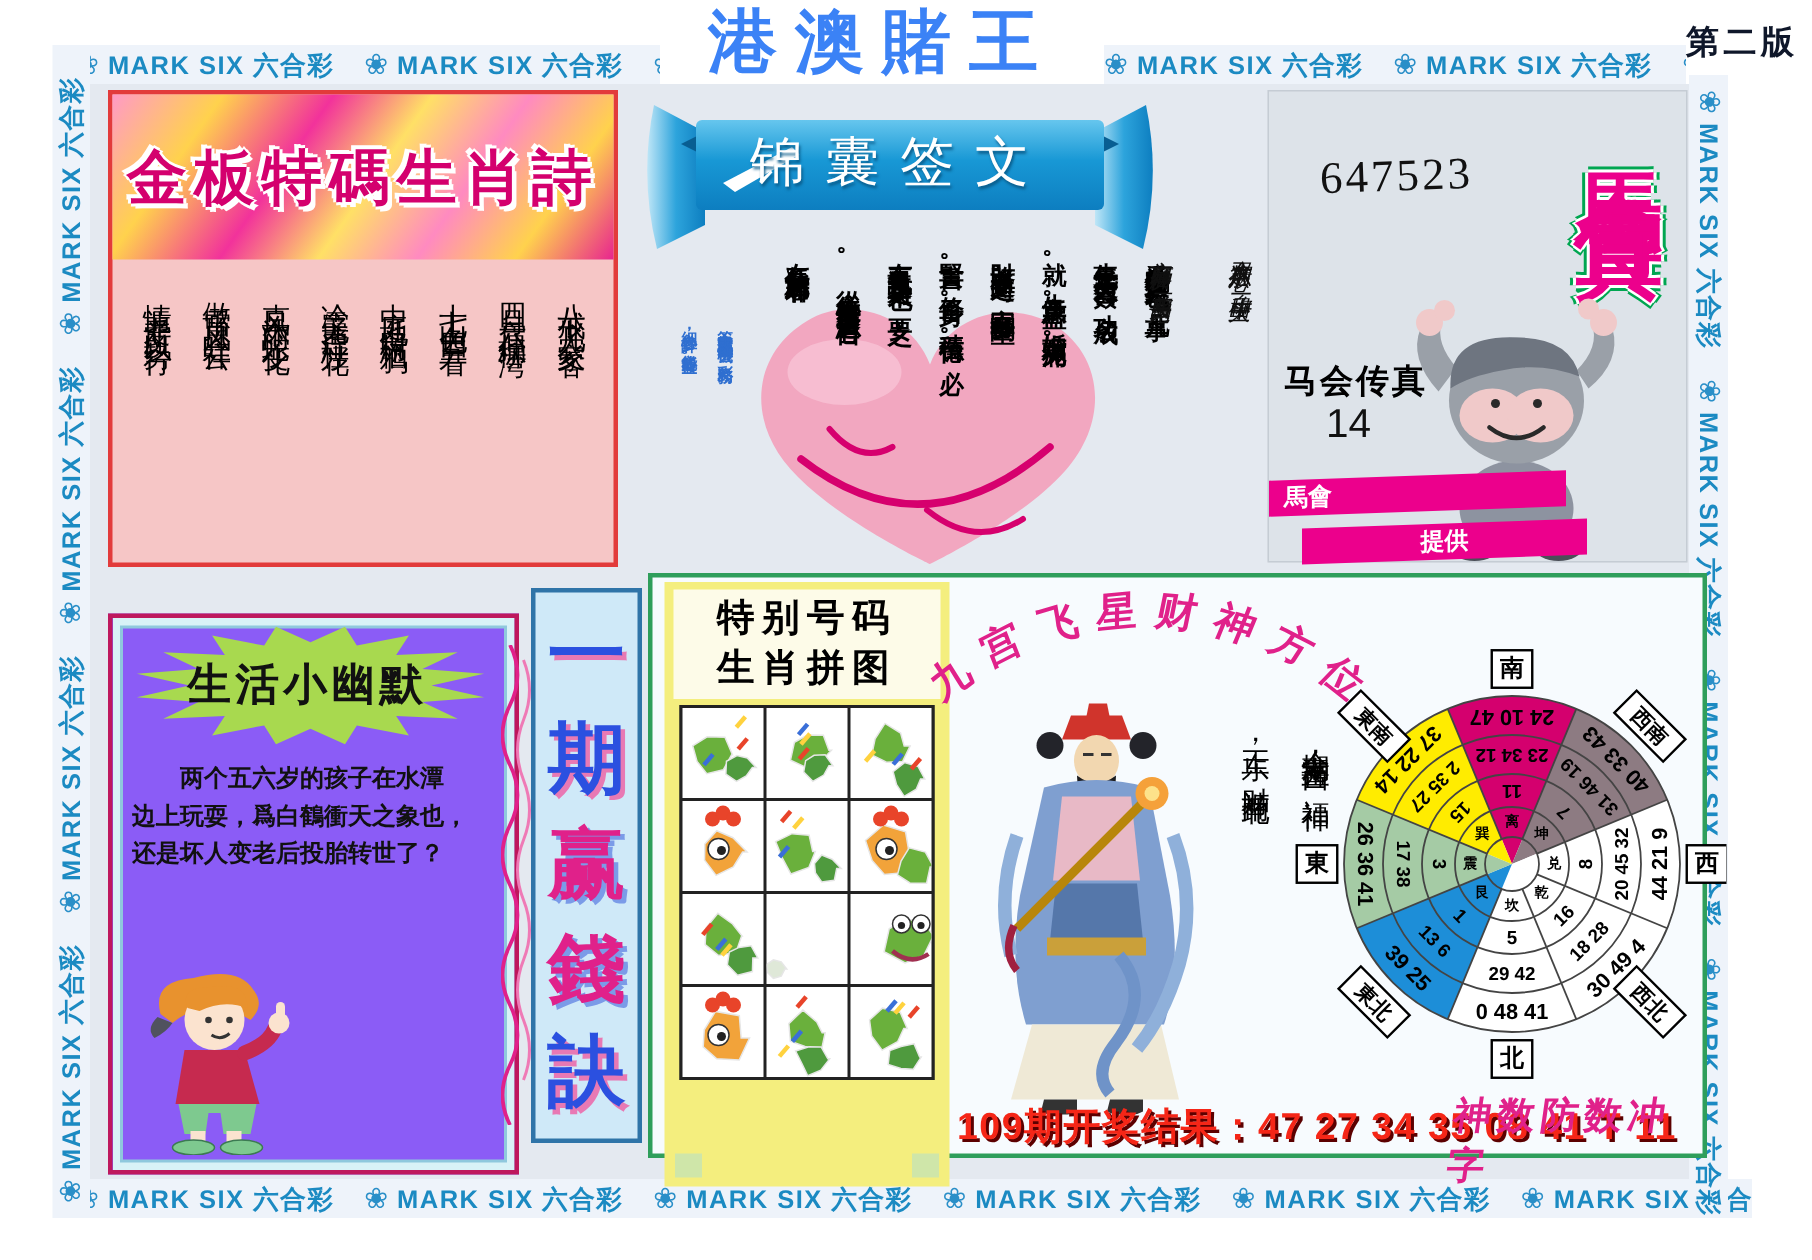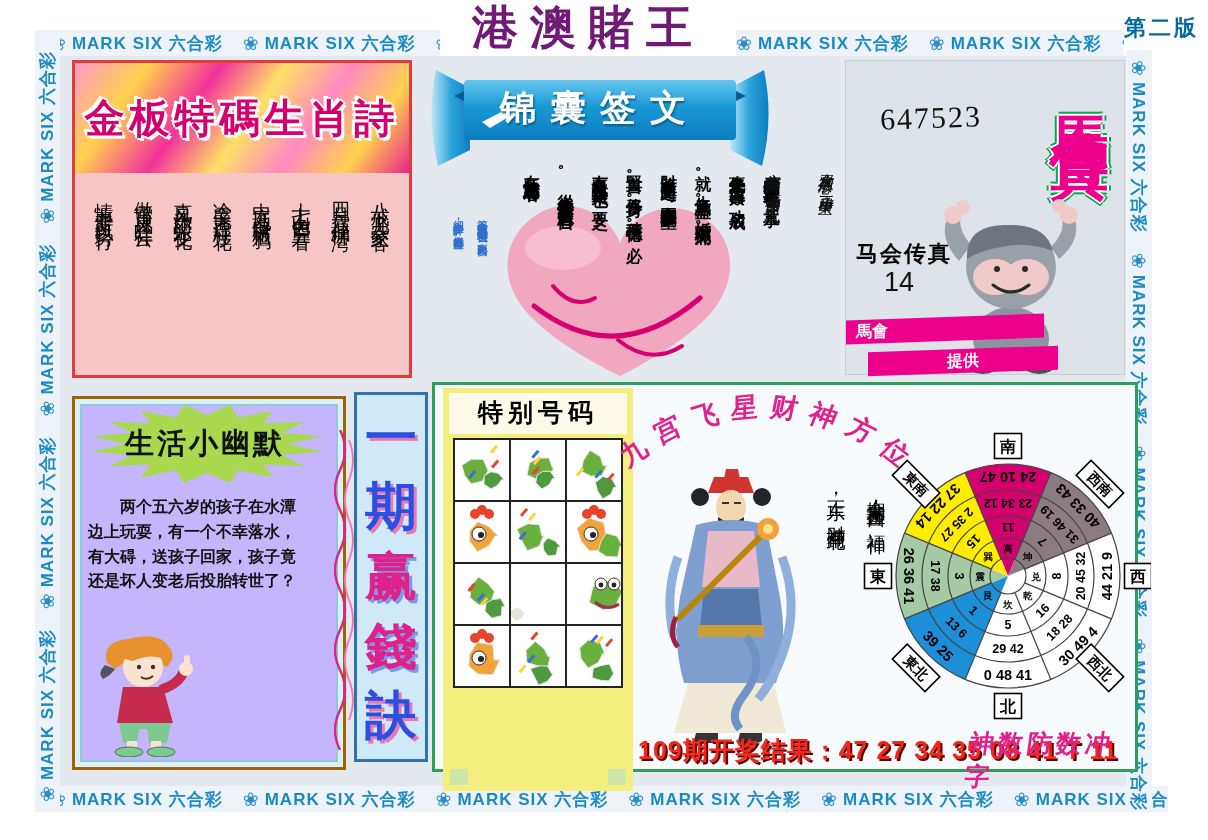--- a/index.html
+++ b/index.html
@@ -8,39 +8,39 @@
   .abs{position:absolute;}
   
   .strip{background:#eef3fa;overflow:hidden;white-space:nowrap;}
   .bu{display:inline-flex;align-items:center;gap:6px;padding:0 10px;height:100%;}
   .bflower{color:#2a8fc8;font-size:19px;line-height:1;}
   .butext{color:#1b8ac2;font-weight:bold;font-size:17px;letter-spacing:1px;}
   .vwrap{position:absolute;top:0;left:0;transform-origin:0 0;display:flex;align-items:center;}
   
   #masthead{left:440px;top:0;width:296px;height:56px;background:#fff;display:flex;
     align-items:center;justify-content:center;font-family:Liberation Mono, monospace;
-    font-size:46px;font-weight:bold;color:#701a75;letter-spacing:12px;}
-  #edition{left:1124px;top:10px;width:84px;height:36px;background:#fff;color:#0369a1;
+    font-size:46px;font-weight:bold;color:#3b82f6;letter-spacing:12px;}
+  #edition{left:1124px;top:10px;width:84px;height:36px;background:#fff;color:#0f172a;
     font-size:22px;font-weight:bold;letter-spacing:3px;display:flex;align-items:center;}
   #contentbg{left:60px;top:56px;width:1066px;height:730px;background:#e4e9f0;}
   
   #poemPanel{left:72px;top:60px;width:334px;height:312px;border:3px solid #e23b3b;background:#f6c6c6;}
   #poemHead{position:absolute;left:0;top:0;right:0;height:110px;
     background:linear-gradient(125deg,#ff9ac6 0%,#ffd24d 18%,#f2329b 36%,#ffe066 52%,#ff8ac0 68%,#ffd24d 84%,#e8258f 100%);
     display:flex;align-items:center;justify-content:center;}
   #poemTitle{font-family:"Liberation Serif",serif;font-size:40px;font-weight:bold;color:#d4006e;letter-spacing:5px;
     text-shadow:2px 0 0 #fff,-2px 0 0 #fff,0 2px 0 #fff,0 -2px 0 #fff,3px 3px 0 #fff,-3px -3px 0 #fff;}
   #poemCols{position:absolute;left:16px;right:16px;top:124px;bottom:12px;display:flex;
     flex-direction:row-reverse;justify-content:space-between;}
   .pcol{writing-mode:vertical-rl;font-family:"Liberation Serif",serif;font-size:19px;
     letter-spacing:5px;color:#000;font-weight:500;}
   
   #ribbon{left:430px;top:58px;width:340px;height:122px;}
   #ribbonText{position:absolute;left:430px;top:80px;width:340px;height:56px;display:flex;
-    align-items:center;justify-content:center;color:#fff;font-weight:bold;font-size:36px;
+    align-items:center;justify-content:center;color:#fff;font-weight:normal;font-size:36px;
     letter-spacing:14px;font-family:"Liberation Serif",serif;text-shadow:1px 2px 2px #0a5d8c;}
   #heart{left:468px;top:188px;width:305px;height:195px;}
   #signCols{left:520px;top:162px;width:262px;height:212px;display:flex;flex-direction:row-reverse;
     justify-content:space-between;}
   .scol{writing-mode:vertical-rl;font-family:"Liberation Serif",serif;font-size:16.5px;
     font-weight:bold;letter-spacing:2px;color:#000;}
   #signNote{left:452px;top:212px;width:38px;height:160px;display:flex;flex-direction:row-reverse;
     justify-content:space-between;}
   .ncol{writing-mode:vertical-rl;font-size:10.5px;color:#2f6fd0;font-weight:bold;letter-spacing:1px;}
   #verseCols{left:762px;top:162px;width:72px;height:215px;display:flex;flex-direction:row-reverse;
@@ -54,21 +54,21 @@
   #faxBig{position:absolute;right:6px;top:8px;height:300px;writing-mode:vertical-rl;
     font-family:"Liberation Serif",serif;font-size:58px;font-weight:bold;color:#ec008c;letter-spacing:9px;
     text-shadow:2px 0 0 #fff,-2px 0 0 #fff,0 2px 0 #fff,0 -2px 0 #fff,
       4px 0 0 #00a651,-4px 0 0 #00a651,0 4px 0 #00a651,0 -4px 0 #00a651;}
   #faxCaption{position:absolute;left:10px;top:178px;font-size:22px;font-weight:bold;color:#000;
     font-family:"Liberation Serif",serif;letter-spacing:2px;}
   #faxCapNum{position:absolute;left:38px;top:206px;font-size:27px;color:#111;}
   .pinkbar{position:absolute;background:#ec008c;color:#fff;font-weight:bold;font-size:16px;
     font-family:"Liberation Serif",serif;display:flex;align-items:center;height:24px;}
   
-  #humorPanel{left:72px;top:396px;width:268px;height:368px;border:3px solid #a16207;background:#c4b5fd;
+  #humorPanel{left:72px;top:409px;width:268px;height:368px;border:3px solid #be185d;background:#8b5cf6;
     box-shadow:inset 0 0 0 5px #d9f2f7, inset 0 0 0 7px #8fc8dd;}
   #humorTitle{position:absolute;left:0;top:6px;width:260px;height:78px;display:flex;align-items:center;
     justify-content:center;font-size:29px;font-weight:bold;color:#111;letter-spacing:3px;
     font-family:"Liberation Serif",serif;}
   #humorText{position:absolute;left:13px;top:96px;right:10px;font-size:16px;font-weight:bold;
     line-height:1.55;color:#111;font-family:"Liberation Serif",serif;}
   
   #winPanel{left:354px;top:392px;width:74px;height:370px;border:3px solid #2f74a8;background:#cfe9f8;
     display:flex;flex-direction:column;align-items:center;justify-content:space-around;padding:8px 0;box-sizing:border-box;}
   .wchar{font-size:52px;font-weight:bold;font-family:"Liberation Serif",serif;line-height:1;}
@@ -284,22 +284,21 @@
 
   <div class="abs" id="humorPanel">
     <svg style="position:absolute;left:4px;top:2px;" width="256" height="86" viewBox="0 0 256 86">
         <g id="starG">
           <polygon points="208.7,43.0 243.7,50.8 202.6,54.0 226.1,65.2 185.1,63.4 193.6,76.3 158.9,69.6 151.0,82.2 128.0,71.8 105.0,82.2 97.1,69.6 62.4,76.3 70.9,63.4 29.9,65.2 53.4,54.0 12.3,50.8 47.3,43.0 12.3,35.2 53.4,32.0 29.9,20.8 70.9,22.6 62.4,9.7 97.1,16.4 105.0,3.8 128.0,14.2 151.0,3.8 158.9,16.4 193.6,9.7 185.1,22.6 226.1,20.8 202.6,32.0 243.7,35.2" fill="#a8d94f"></polygon>
         </g>
       </svg>
     <div id="humorTitle">生活小幽默</div>
     <div id="humorText">
         <div>　　两个五六岁的孩子在水潭</div>
-        <div>边上玩耍，有一个不幸落水，</div>
-        <div>有大碍，送孩子回家，孩子竟</div>
+        <div>边上玩耍，爲白鶴衝天之象也，</div>
         <div>还是坏人变老后投胎转世了？</div>
       </div>
     <svg style="position:absolute;left:14px;bottom:10px;" width="120" height="128" viewBox="0 0 120 128">
       <path d="M18,34 Q12,12 40,10 Q70,2 80,18 Q88,28 78,38 Q50,20 26,40 Z" fill="#e8922e"></path>
       <path d="M16,36 Q8,44 14,50 Q22,46 26,40 Z" fill="#50525e"></path>
       <circle cx="54" cy="38" r="20" fill="#fbe3cf"></circle>
       <path d="M36,30 Q30,16 52,16 Q76,12 76,30 Q60,24 44,32 Z" fill="#e8922e"></path>
       <circle cx="50" cy="38" r="2.2" fill="#333"></circle>
         <circle cx="64" cy="38" r="2.2" fill="#333"></circle>
       <path d="M52,48 Q58,52 64,47" stroke="#333" stroke-width="2" fill="none"></path>
@@ -325,20 +324,21 @@
       <div class="wchar" style="color: rgb(43, 80, 224); text-shadow: rgb(232, 121, 180) 3px 3px 0px;">期</div>
       <div class="wchar" style="color: rgb(224, 33, 138); text-shadow: rgb(123, 155, 232) 3px 3px 0px;">赢</div>
       <div class="wchar" style="color: rgb(224, 33, 138); text-shadow: rgb(123, 155, 232) 3px 3px 0px;">錢</div>
       <div class="wchar" style="color: rgb(43, 80, 224); text-shadow: rgb(232, 121, 180) 3px 3px 0px;">訣</div>
     </div>
 
   <div class="abs" id="greenBox">
     <div id="puzzle">
       <div id="puzzleHead">
         <div class="ptl">特别号码</div>
+        <div class="ptl">生肖拼图</div>
       </div>
       <div id="pgrid">
           <div class="pcell"><svg width="54" height="60">
               <path d="M32.8,31.1 L27.2,41.2 L16.2,43.8 L9.7,35.6 L6.8,25.2 L16.4,19.2 L28.3,19.5 L33.3,31.1 Z" fill="#6ab03c" stroke="#e6e6e6"></path>
               <path d="M46.6,39.7 L42.5,45.3 L36.0,48.9 L28.9,44.1 L29.3,35.5 L36.3,31.7 L43.2,33.3 L49.1,39.7 Z" fill="#4f9a3e" stroke="#e6e6e6"></path>
               <path d="M37.14281550068587,27.425754458161865 l6,-7" stroke="#e8442a" stroke-width="3"></path>
               <path d="M14.285802469135803,37.92198216735254 l6,-7" stroke="#3a6fd8" stroke-width="3"></path>
               <path d="M35.88763717421125,12.82150205761317 l6,-7" stroke="#ffd23e" stroke-width="3"></path>
             </svg></div>
           <div class="pcell"><svg width="54" height="60">

